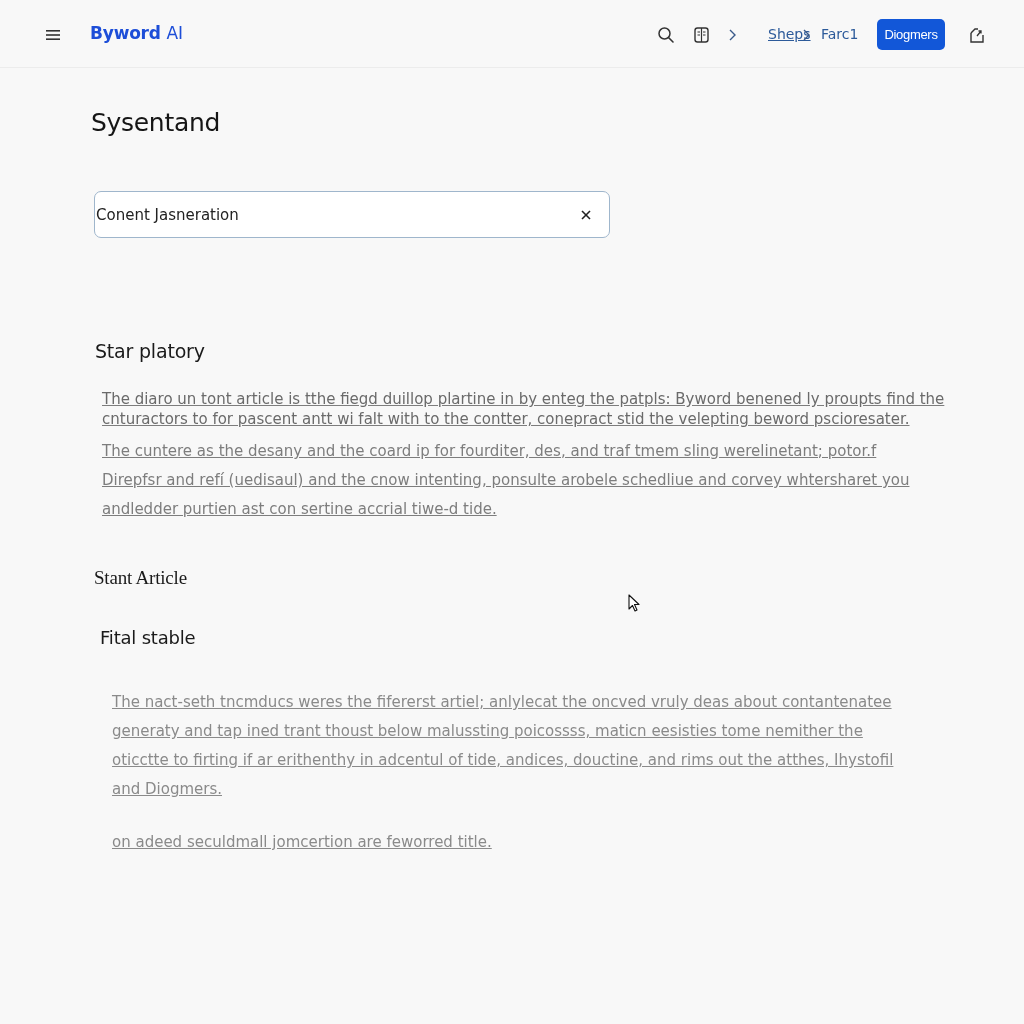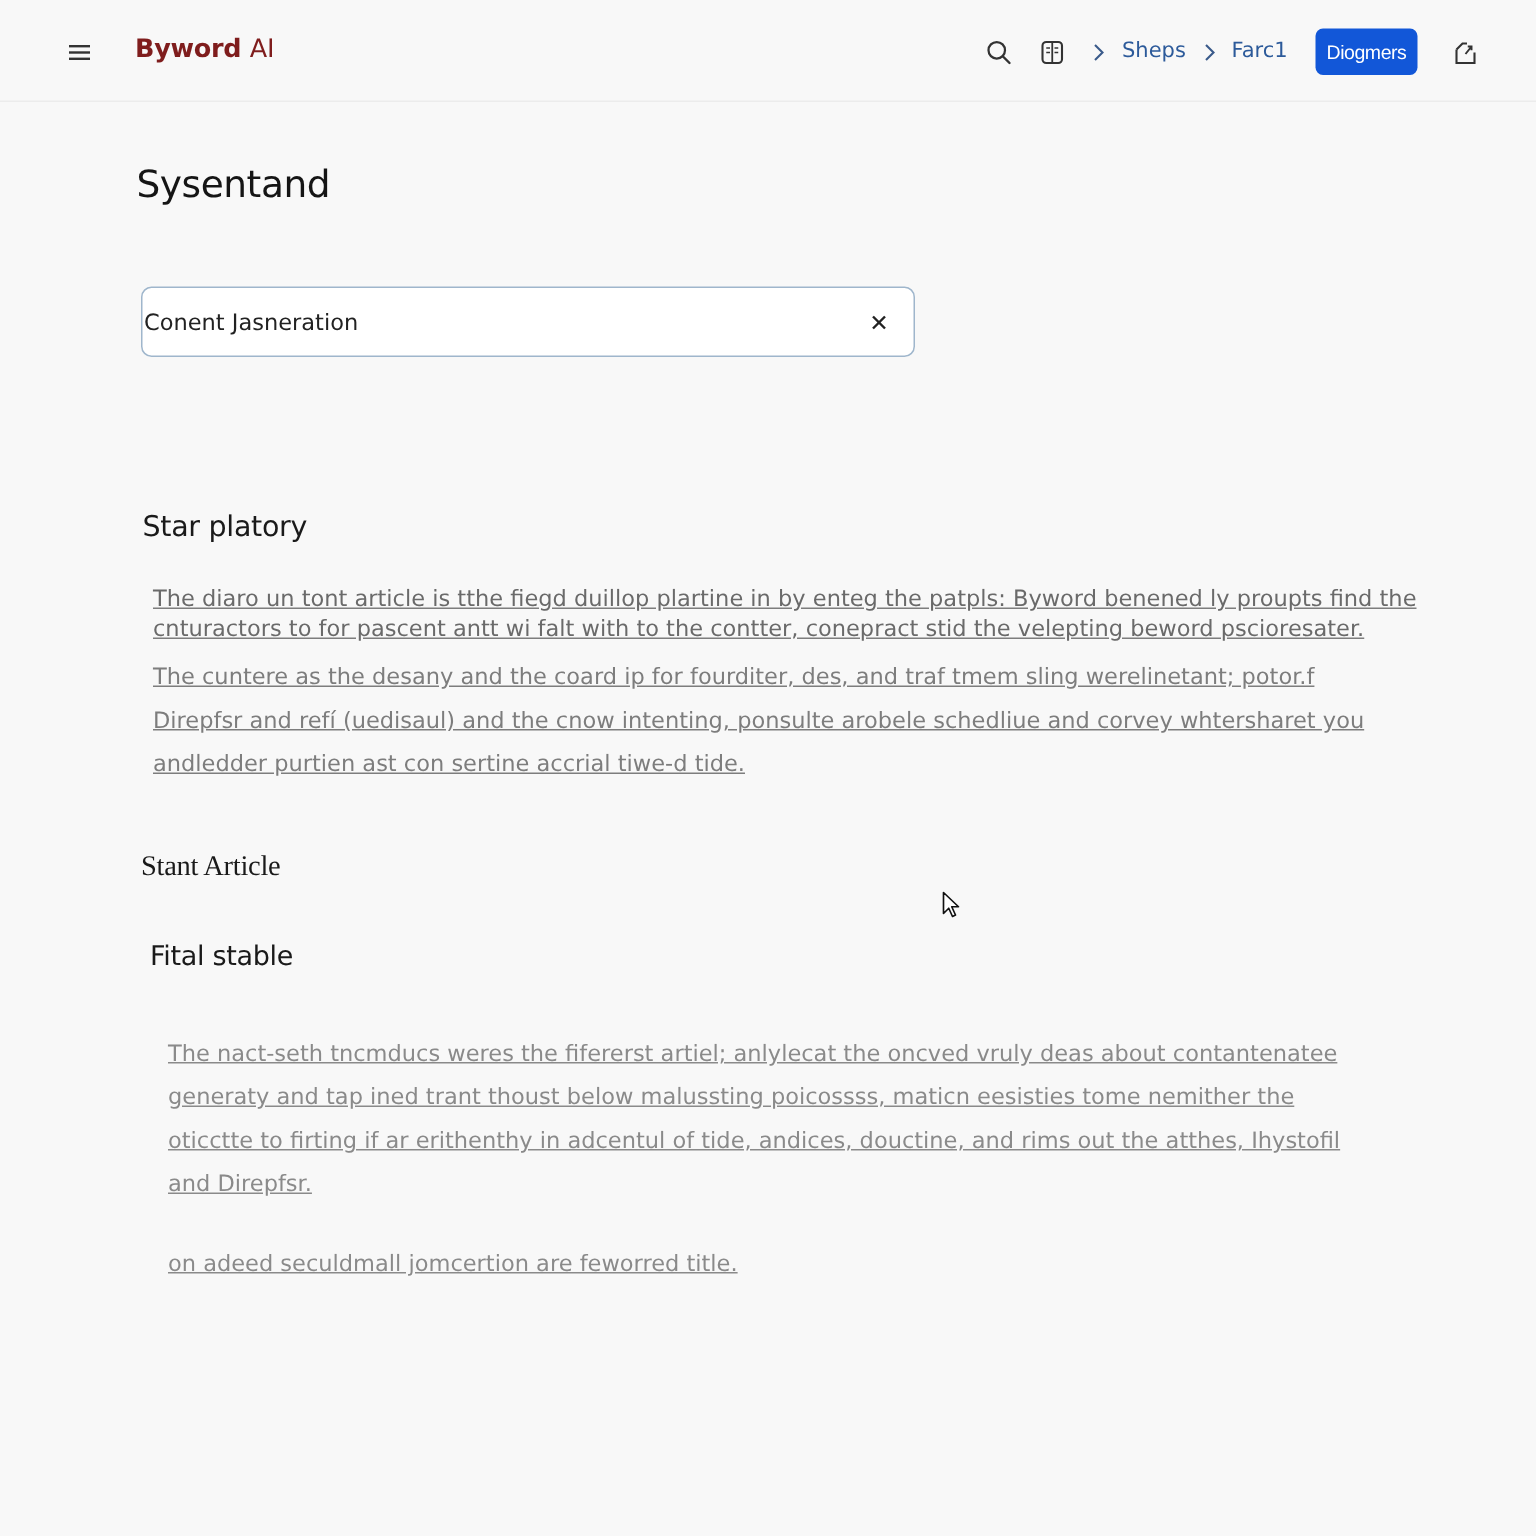--- a/index.html
+++ b/index.html
@@ -26,21 +26,21 @@
       left: 42px; top: 24px;
       width: 22px; height: 22px;
       display: flex; align-items: center; justify-content: center;
       cursor: pointer;
     }
     .brand {
       position: absolute;
       left: 90px; top: 23px;
       font-size: 17px;
       font-weight: 600;
-      color: #7f1d1d;
+      color: #1d4ed8;
       letter-spacing: -0.2px;
     }
     .brand .ai { font-weight: 400; }
     .icon-btn {
       position: absolute;
       top: 23px;
       width: 24px; height: 24px;
       display: flex; align-items: center; justify-content: center;
       cursor: pointer;
     }
@@ -158,21 +158,21 @@
       <line x1="4.5" y1="6" x2="7" y2="6" stroke="#333" stroke-width="1"></line>
       <line x1="4.5" y1="9" x2="7" y2="9" stroke="#333" stroke-width="1"></line>
       <line x1="10" y1="6" x2="12.5" y2="6" stroke="#333" stroke-width="1"></line>
       <line x1="10" y1="9" x2="12.5" y2="9" stroke="#333" stroke-width="1"></line>
     </svg>
   </div>
 
   <svg class="crumb-chev" style="left:727px; top:28px;" width="10" height="14" viewBox="0 0 10 14">
     <polyline points="3,2 8,7 3,12" fill="none" stroke="#3a5a8a" stroke-width="1.4"></polyline>
   </svg>
-  <span class="crumb" style="left:748px;">Sheps</span>
+  <span class="crumb" style="left:768px;text-decoration:underline;">Sheps</span>
   <svg class="crumb-chev" style="left:801px; top:28px;" width="10" height="14" viewBox="0 0 10 14">
     <polyline points="3,2 8,7 3,12" fill="none" stroke="#3a5a8a" stroke-width="1.4"></polyline>
   </svg>
   <span class="crumb" style="left:821px;">Farc1</span>
 
   <button class="primary-btn">Diogmers</button>
 
   <div class="icon-btn" style="left:965px;">
     <svg width="18" height="18" viewBox="0 0 18 18">
       <path d="M3 7 L3 16 L15 16 L15 9" fill="none" stroke="#333" stroke-width="1.4"></path>
@@ -206,21 +206,21 @@
   <span class="line" style="line-height:29px;">andledder purtien ast con sertine accrial tiwe-d tide.</span>
 </div>
 
 <h2 class="section-h" style="left:94px; top:567px;font-family:Liberation Serif, serif;">Stant Article</h2>
 <h3 class="section-h" style="left:100px; top:627px; font-size:18px;">Fital stable</h3>
 
 <div class="para" style="left:112px; top:688px; color:#8a8a8a;">
   <span class="line" style="line-height:29px;">The nact-seth tncmducs weres the fifererst artiel; anlylecat the oncved vruly deas about contantenatee</span>
   <span class="line" style="line-height:29px;">generaty and tap ined trant thoust below malussting poicossss, maticn eesisties tome nemither the</span>
   <span class="line" style="line-height:29px;text-align:center;">oticctte to firting if ar erithenthy in adcentul of tide, andices, douctine, and rims out the atthes, Ihystofil</span>
-  <span class="line" style="line-height:29px;">and Direpfsr.</span>
+  <span class="line" style="line-height:29px;">and Diogmers.</span>
 </div>
 
 <div class="para" style="left:112px; top:828px; color:#8a8a8a;">
   <span class="line" style="line-height:29px;">on adeed seculdmall jomcertion are feworred title.</span>
 </div>
 
 <svg class="cursor" viewBox="0 0 14 20">
   <path d="M1 1 L1 15 L4.5 11.5 L7 17 L9 16 L6.5 10.5 L11 10.5 Z" fill="#ffffff" stroke="#111" stroke-width="1.1" stroke-linejoin="round"></path>
 </svg>
 

